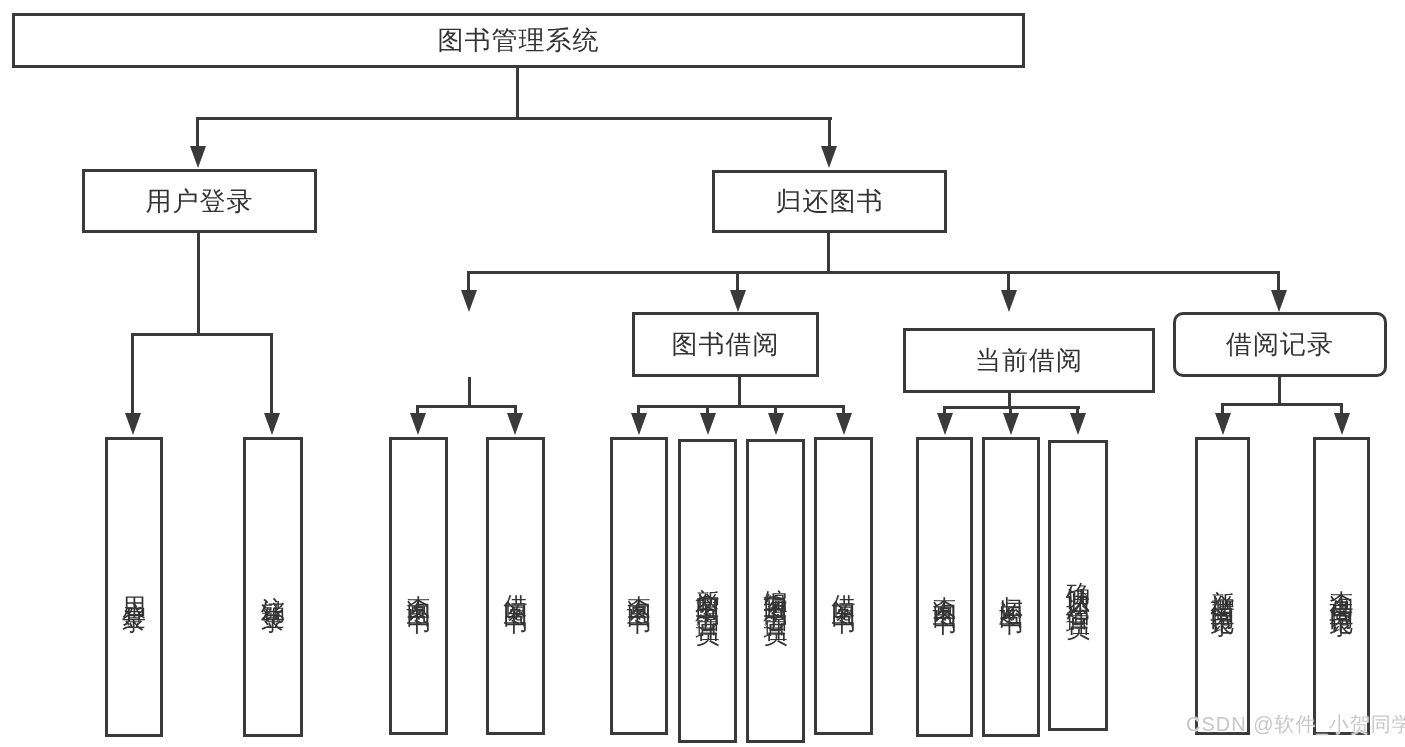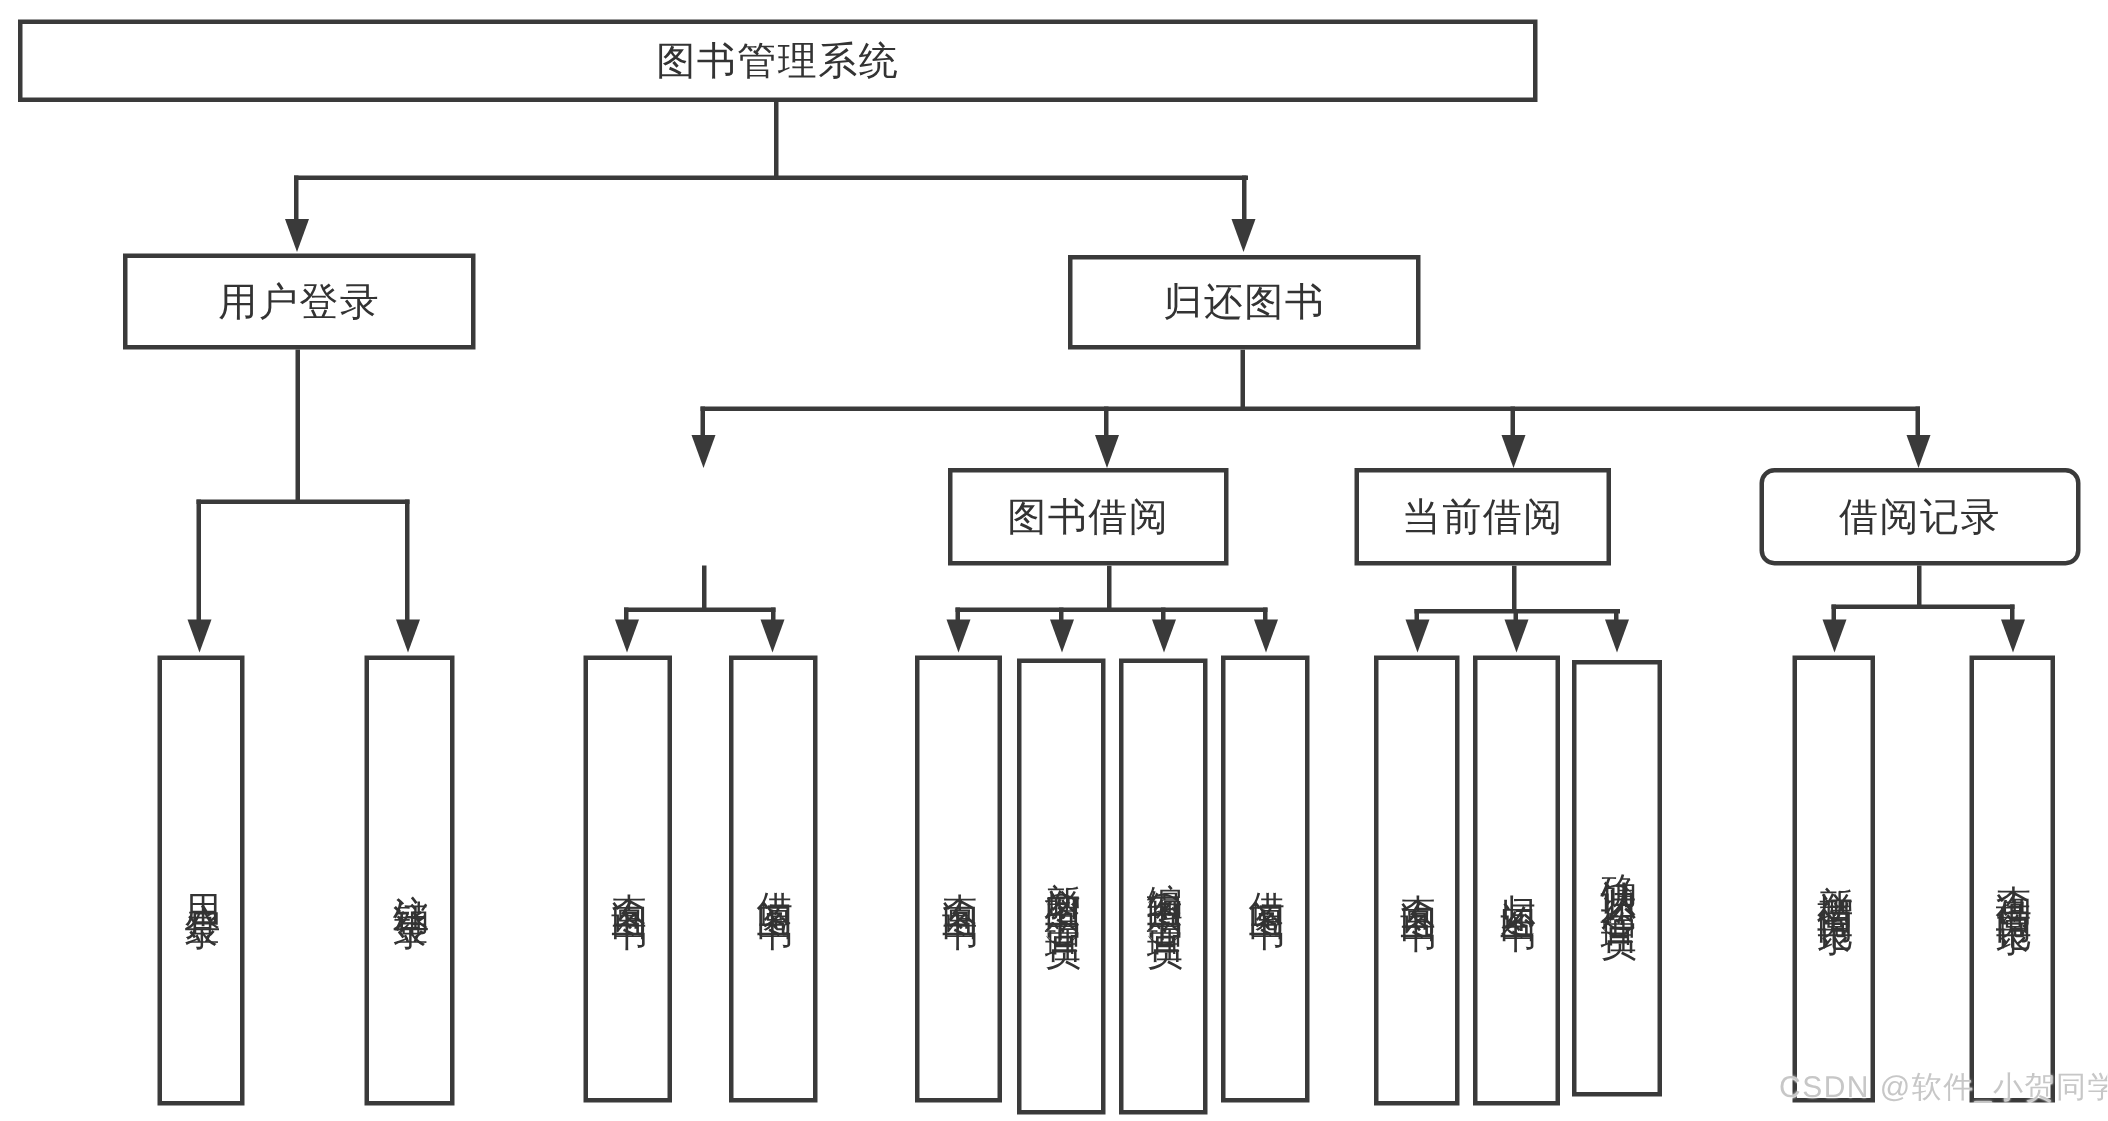--- a/index.html
+++ b/index.html
@@ -130,21 +130,21 @@
   <div class="node h" style="left:82px;top:169px;width:235px;height:64px;">
     <span>用户登录</span>
   </div>
   <div class="node h" style="left:712px;top:170px;width:235px;height:63px;">
     <span>归还图书</span>
   </div>
 
   <div class="node h" style="left:632px;top:312px;width:187px;height:65px;">
     <span>图书借阅</span>
   </div>
-  <div class="node h" style="left:903px;top:312px;width:171px;height:65px;align-items:center;">
+  <div class="node h" style="left:903px;top:328px;width:252px;height:65px;align-items:center;">
     <span>当前借阅</span>
   </div>
   <div class="node h" style="left:1173px;top:312px;width:214px;height:65px;border-radius:10px;">
     <span>借阅记录</span>
   </div>
 
   <div class="node v" style="left:105px;top:437px;width:58px;height:300px;">
     <span>用户登录</span>
   </div>
   <div class="node v" style="left:243px;top:437px;width:60px;height:300px;">

